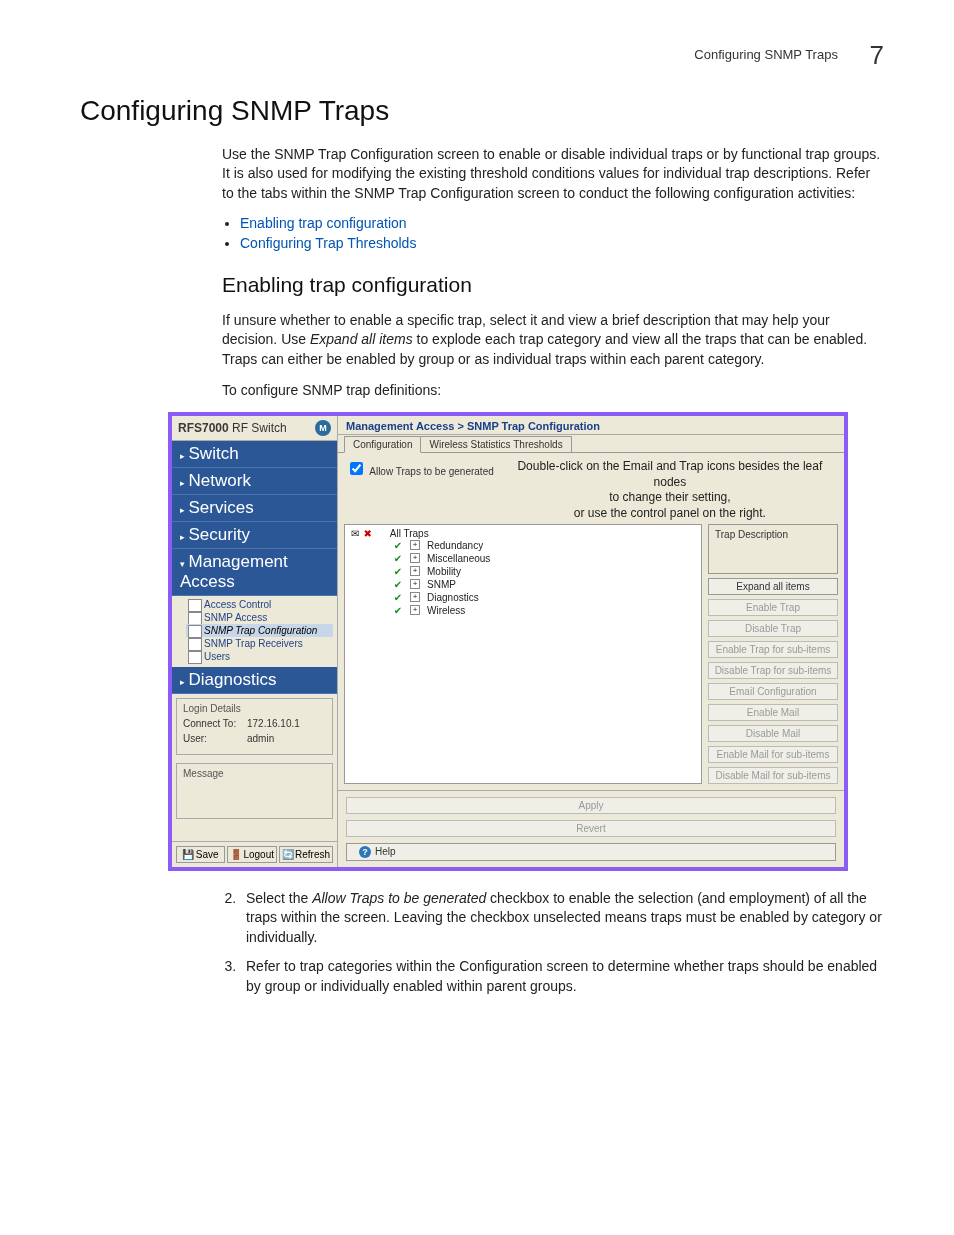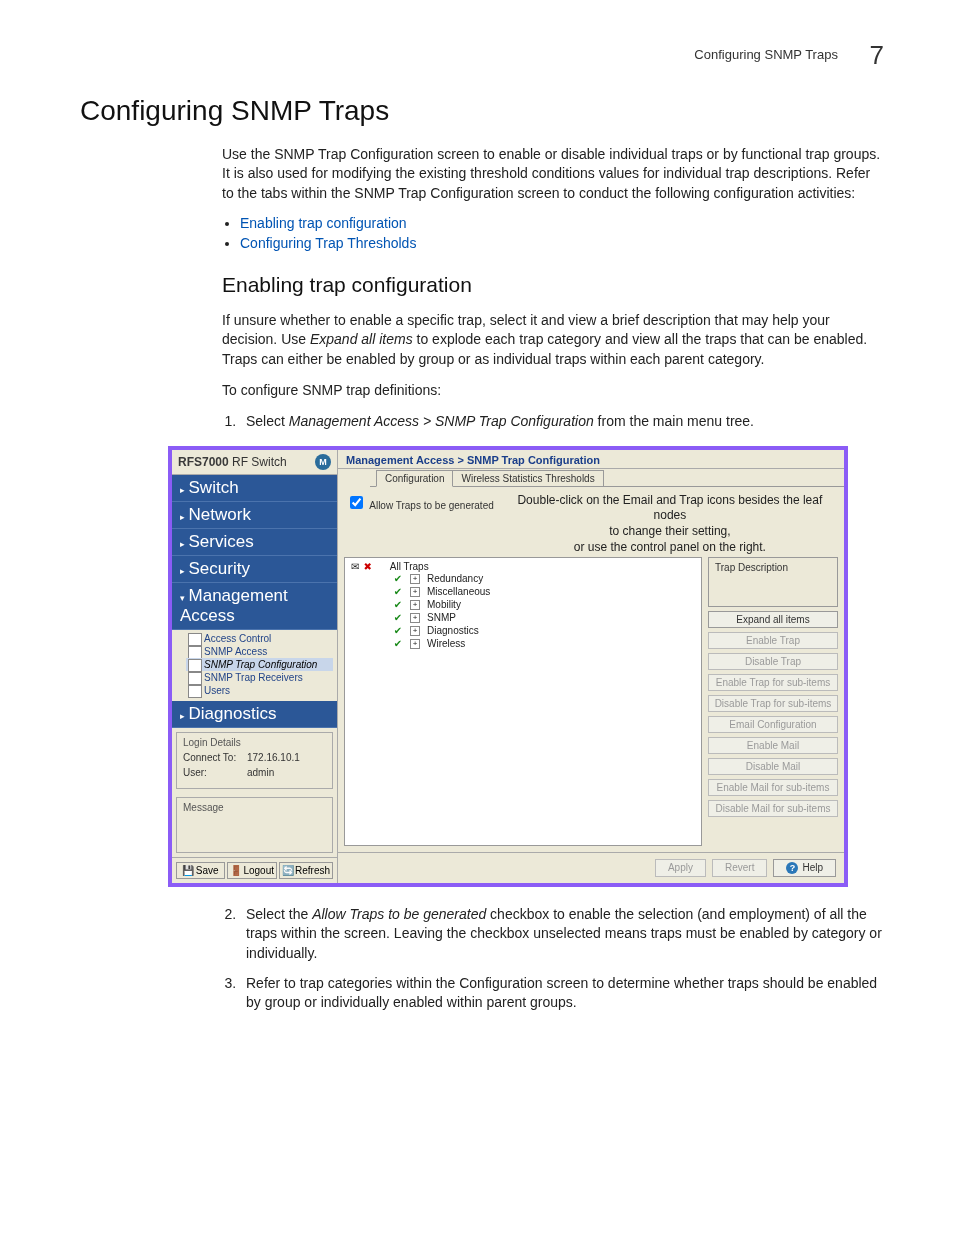--- a/index.html
+++ b/index.html
@@ -142,21 +142,21 @@
     font-weight: bold;
     color: #1a3e8a;
     padding: 4px 8px 2px 8px;
     font-size: 11px;
     border-bottom:1px solid #aaa;
     background:#ece9d8;
   }
   .tabs {
     display:flex; align-items:flex-end; padding: 0px 6px; gap:0;
     background:#ece9d8; border-bottom:1px solid #999;
-    font-size:10px; color:#333;margin-left:32px;
+    font-size:10px; color:#333;
   }
   .tab {
     padding:2px 8px; border:1px solid #999; border-bottom:none;
     background:#ece9d8; margin-right:-1px; position:relative;
   }
   .tab.active { background:#ece9d8; border-bottom:1px solid #ece9d8; top:1px; }
   .content-row {
     padding: 6px 8px 2px 8px; display:flex; font-size:10px; color:#333;
     align-items:flex-start; gap:10px;
   }
@@ -184,21 +184,21 @@
   }
   .group-box .ttl { font-size:10px; color:#333; margin-bottom:4px; }
   .btn {
     font-size:10px; padding:2px 4px; background:#efefe7;
     border:1px solid #999; width:100%; cursor:pointer; color:#333;
     text-align:center;
   }
   .btn.dis { color:#9a9a9a; border-color:#bbb; }
   .foot {
     display:flex; justify-content:flex-end; gap:6px;
-    padding:6px 8px; border-top:1px solid #aaa; background:#ece9d8;
+    padding:6px 8px; border-top:1px solid #aaa; background:#ece9d8;flex-direction:column;
   }
   .foot .btn { width:auto; padding:2px 12px; }
   .foot .help { display:flex; align-items:center; gap:4px; }
   .help-ico {
     width:12px; height:12px; border-radius:50%; background:#2a77b8;
     color:#fff; font-size:9px; font-weight:bold; display:flex;
     align-items:center; justify-content:center;
   }
 </style>
 </head>
@@ -219,25 +219,20 @@
   </ul>
 
   <h2>Enabling trap configuration</h2>
 
   <p>
     <span>If unsure whether to enable a specific trap, select it and view a brief description that may help your decision. Use </span><span class="italic">Expand all items</span><span> to explode each trap category and view all the traps that can be enabled. Traps can either be enabled by group or as individual traps within each parent category.</span>
   </p>
 
   <p>To configure SNMP trap definitions:</p>
 
-  <ol>
-    <li>
-      <span>Select </span><span class="italic">Management Access &gt; SNMP Trap Configuration</span><span> from the main menu tree.</span>
-    </li>
-  </ol>
 </div>
 
 <div class="screenshot">
 
   <div class="sidebar">
     <div class="sidebar-title">
       <span><span class="bold">RFS7000</span><span> RF Switch</span></span>
       <span class="logo-badge">M</span>
     </div>
     <div class="nav-item">Switch</div>

